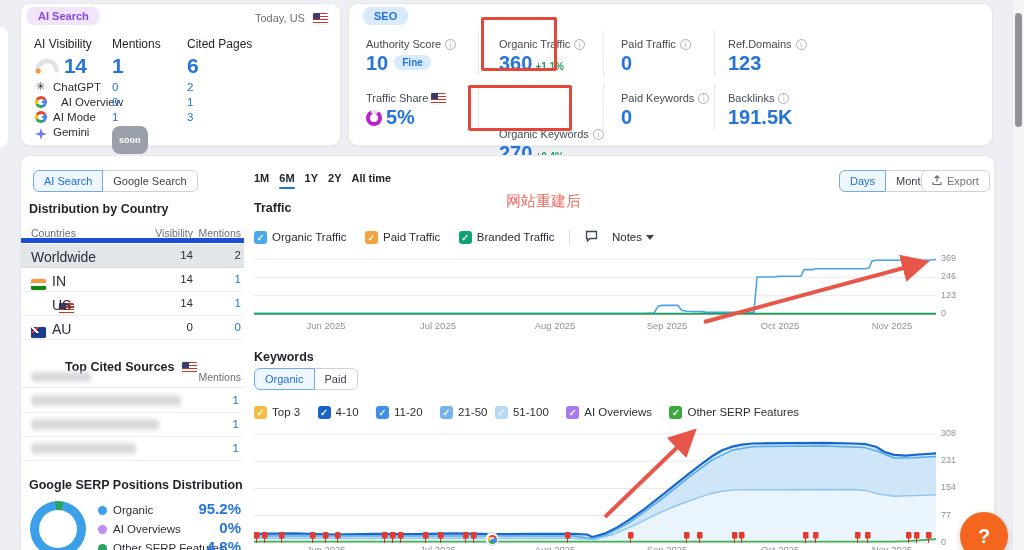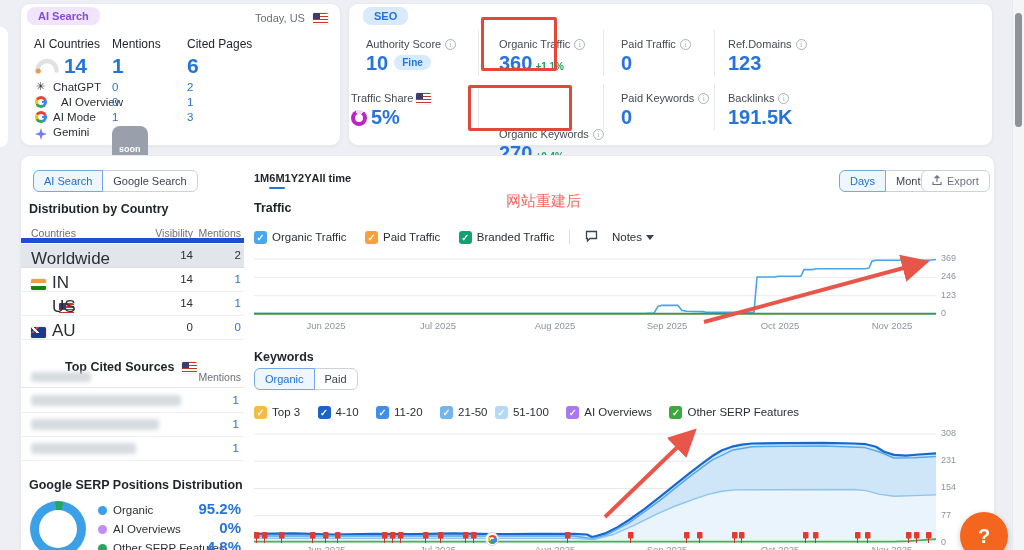--- a/index.html
+++ b/index.html
@@ -13,41 +13,41 @@
   .badge-seo { background:#d8eafc; color:#2574db;margin-left:9px; }
   .col-head { font-size:12px; color:#24262e; font-weight:400; }
   .big-val { font-size:21px; font-weight:bold; color:#2574db; letter-spacing:-.5px; }
   .met-label { font-size:11px; color:#454a54; white-space:nowrap; }
   .met-val { font-size:20px; font-weight:bold; color:#2574db; }
   .delta { font-size:10px; font-weight:bold; color:#1ca05c; margin-left:3px; }
   .info-i { display:inline-flex; width:11px; height:11px; border:1px solid #aab1bc; border-radius:50%; color:#aab1bc; font-size:8px; align-items:center; justify-content:center; margin-left:4px; vertical-align:1px; font-family:"Liberation Serif",serif; }
   .vdiv { position:absolute; width:1px; background:#e7e9ed; }
   .red-box { position:absolute; border:3px solid #e2473a; border-radius:2px; }
   .pill-fine { background:#d7ebfd; color:#2574db; font-size:10px; font-weight:bold; padding:2px 8px; border-radius:10px; margin-left:6px; vertical-align:4px; }
-  .pill-soon { background:#9aa0ab; color:#fff; font-size:9px; font-weight:bold; padding:18px 7px; border-radius:8px; }
+  .pill-soon { background:#9aa0ab; color:#fff; font-size:9px; font-weight:bold; padding:9px 7px; border-radius:8px; }
   .row-label { font-size:11.5px; color:#2b2e38; }
   .blue-num { color:#2574db; font-size:11.5px; }
   .flag { display:inline-block; width:15px; height:11px; border-radius:1.5px; position:relative; overflow:hidden; vertical-align:-2px; box-shadow:0 0 0 .5px rgba(0,0,0,.1); }
   .flag-us { background:repeating-linear-gradient(180deg,#c0392b 0 1.5px,#fff 1.5px 3px); }
   .flag-us::after { content:""; position:absolute; left:0; top:0; width:7px; height:5.5px; background:#3c3b6e; }
   .flag-in { background:linear-gradient(180deg,#f59b3d 0 34%,#fff 34% 66%,#128807 66%); }
   .flag-au { background:#1b3c8c; }
   .flag-au::after { content:""; position:absolute; left:0; top:0; width:8px; height:6px;
     background:linear-gradient(45deg,transparent 42%,#fff 42% 58%,transparent 58%),linear-gradient(-45deg,transparent 42%,#e33 42% 58%,transparent 58%); }
   .seg { display:inline-flex; }
   .seg button { height:22px; padding:0 10px; font-size:11px; font-family:inherit; background:#fff; border:1px solid #ccd2da; color:#3c4250; cursor:pointer; }
   .seg button:first-child { border-radius:6px 0 0 6px; }
   .seg button:last-child { border-radius:0 6px 6px 0; margin-left:-1px; }
   .seg button.sel { background:#eef6ff; border-color:#74a9e8; color:#1e6ed8; position:relative; z-index:2; }
   .rtab { font-size:11px; font-weight:bold; color:#23262e; padding:2px 0 5px; cursor:pointer; position:relative; }
   .rtab.sel::after { content:""; position:absolute; left:0; right:0; bottom:0; height:2.5px; background:#2574db; border-radius:2px; }
   .sec-title { font-size:12.5px; font-weight:bold; color:#1f232b; }
   .thead { font-size:10.5px; color:#6a7078; }
   .trow { position:absolute; left:0; width:223px; height:24px; border-bottom:1px solid #eceef1; cursor:pointer; }
-  .trow .nm { position:absolute; left:10px; top:5px; font-size:17px; color:#2b2e38; }
+  .trow .nm { position:absolute; left:10px; top:5px; font-size:14px; color:#2b2e38; }
   .trow .vis { position:absolute; right:51px; top:5px; font-size:11.5px; color:#2e3138; }
   .trow .men { position:absolute; right:3px; top:5px; font-size:11.5px; color:#2574db; }
   .trow.sel-row { background:#e2e5ea; border-bottom:1px solid #d8dbe0; }
   .trow.sel-row .men { color:#2e3138; }
   .ck { display:inline-block; width:13px; height:13px; border-radius:3px; position:relative; vertical-align:-2.5px; cursor:pointer; }
   .ck::after { content:"\2713"; position:absolute; inset:0; color:#fff; font-size:9.5px; line-height:13px; text-align:center; font-weight:bold; }
   .leg-label { font-size:11.5px; color:#2b2e38; margin-left:5px; }
   .tick-y { position:absolute; font-size:9px; color:#8d939e; }
   .tick-x { position:absolute; font-size:9.5px; color:#8d939e; width:60px; text-align:center; }
   .blurbar { position:absolute; background:#d7dade; filter:blur(2px); border-radius:3px; }
@@ -77,21 +77,21 @@
 <div id="page">
 
   <div class="abs" style="left:0;top:27;width:8px;height:120px;background:#fff;border-radius:0 10px 10px 0;top:27px;"></div>
 
   <div class="card" style="left:20px;top:3px;width:321px;height:143px;">
     <span class="badge-tab badge-ai" style="left:6px;top:3px;">AI Search</span>
     <span class="abs" style="right:12px;top:8px;font-size:11px;color:#6a7078;">
       <span>Today, US</span>
       <span class="flag flag-us" style="margin-left:5px;"></span>
     </span>
-    <span class="abs col-head" style="left:13px;top:33px;">AI Countries</span>
+    <span class="abs col-head" style="left:13px;top:33px;">AI Visibility</span>
     <span class="abs col-head" style="left:91px;top:33px;">Mentions</span>
     <span class="abs col-head" style="left:166px;top:33px;">Cited Pages</span>
     <span class="abs" style="left:13px;top:53px;">
       <svg width="26" height="17">
           <path d="M3.5 13.5 A9.5 9.5 0 0 1 22.5 13.5" stroke="#dfe1e5" stroke-width="4.5" fill="none" stroke-linecap="round"></path>
           <circle cx="4.2" cy="14" r="2.6" fill="#f2994a"></circle>
         </svg>
     </span>
     <span class="abs big-val" style="left:43px;top:50px;">14</span>
     <span class="abs big-val" style="left:91px;top:50px;">1</span>
@@ -152,21 +152,21 @@
     </div>
     <div class="abs" style="left:272px;top:30px;">
       <span class="met-label"><span>Paid Traffic</span><span class="info-i">i</span></span><br>
       <span class="met-val">0</span>
     </div>
     <div class="abs" style="left:379px;top:30px;">
       <span class="met-label"><span>Ref.Domains</span><span class="info-i">i</span></span><br>
       <span class="met-val">123</span>
     </div>
 
-    <div class="abs" style="left:2px;top:84px;">
+    <div class="abs" style="left:17px;top:84px;">
       <span class="met-label"><span>Traffic Share</span> <span class="flag flag-us"></span></span><br>
       <span class="ring5"></span><span class="met-val">5%</span>
     </div>
     <div class="abs" style="left:150px;top:84px;margin-top:36px;">
       <span class="met-label"><span>Organic Keywords</span><span class="info-i">i</span></span><br>
       <span class="met-val">270</span><span class="delta">+0.4%</span>
     </div>
     <div class="abs" style="left:272px;top:84px;">
       <span class="met-label"><span>Paid Keywords</span><span class="info-i">i</span></span><br>
       <span class="met-val">0</span>
@@ -179,21 +179,21 @@
     <div class="red-box" style="left:132px;top:13px;width:76px;height:54px;"></div>
     <div class="red-box" style="left:119px;top:81px;width:104px;height:46px;"></div>
   </div>
 
   <div class="card" style="left:20px;top:155px;width:975px;height:415px;border-radius:10px 10px 0 0;">
 
     <div class="seg abs" style="left:12px;top:14px;">
       <button class="sel">AI Search</button>
       <button>Google Search</button>
     </div>
-    <div class="abs" style="left:233px;top:14px;display:flex;text-align:right;">
+    <div class="abs" style="left:233px;top:14px;display:flex;gap:10px;text-align:right;">
       <span class="rtab">1M</span>
       <span class="rtab sel">6M</span>
       <span class="rtab">1Y</span>
       <span class="rtab">2Y</span>
       <span class="rtab">All time</span>
     </div>
     <span class="annotation abs" style="left:485px;top:36px;">网站重建后</span>
     <div class="seg abs" style="left:818px;top:14px;">
       <button class="sel">Days</button>
       <button>Months</button>

